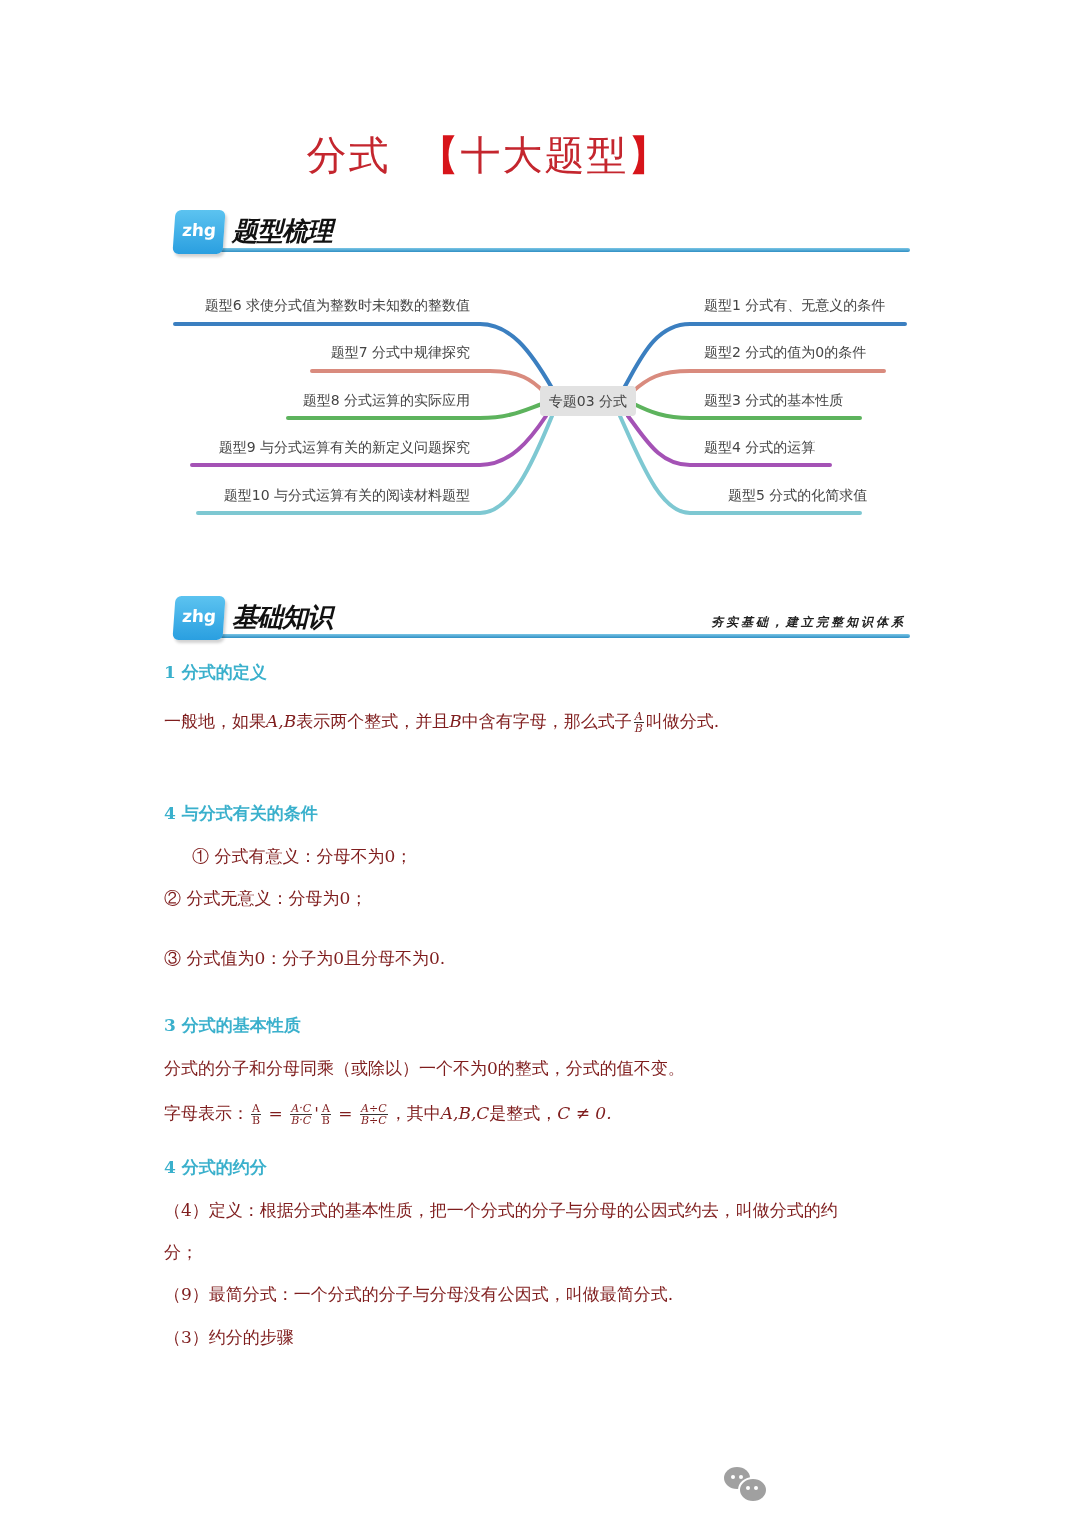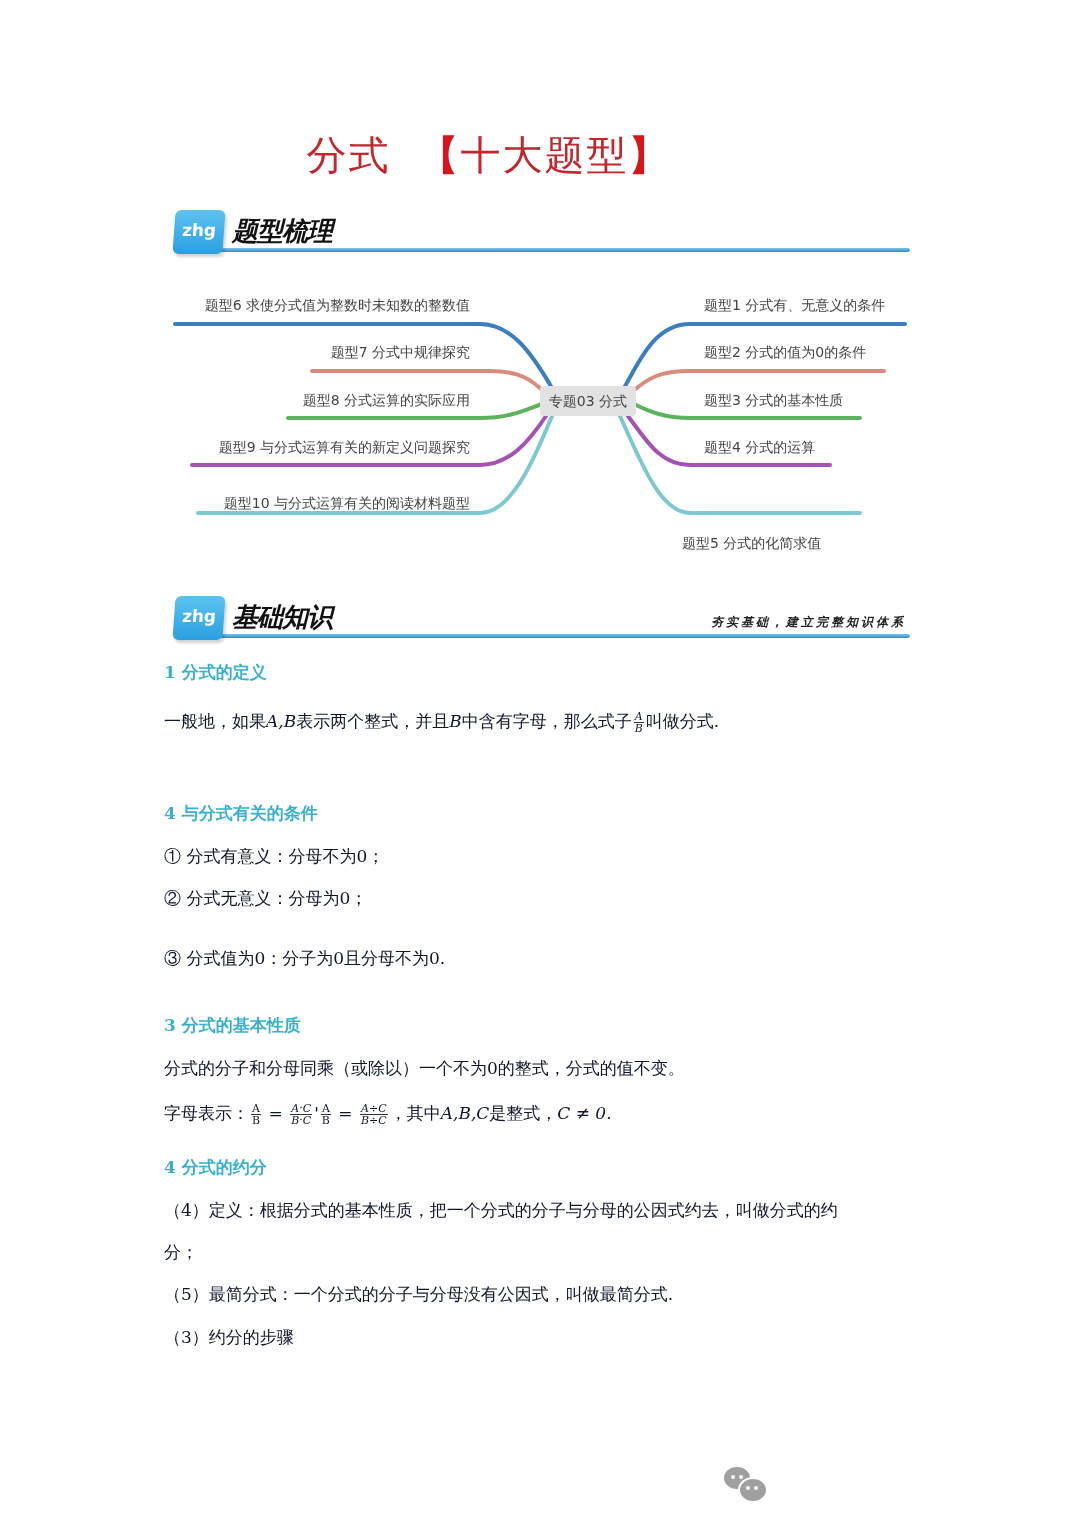--- a/index.html
+++ b/index.html
@@ -27,21 +27,21 @@
 
   .mindmap { position: absolute; left: 160px; top: 280px; width: 760px; height: 260px; }
   .mindmap svg { position: absolute; left: 0; top: 0; }
   .mm-label { position: absolute; font-family: "DejaVu Sans", sans-serif; font-size: 14px; color: #444; white-space: nowrap; }
   .mm-left { text-align: right; }
   .mm-center { position: absolute; left: 380px; top: 106px; width: 96px; height: 30px; background: #e2e2e2;
                border-radius: 4px; font-family: "DejaVu Sans", sans-serif; font-size: 14px; color: #444;
                text-align: center; line-height: 30px; }
 
   .h2 { position: absolute; left: 164px; font-family: "DejaVu Serif", serif; font-size: 17px; color: #3ab0cc; font-weight: bold; }
-  .p { position: absolute; left: 164px; font-family: "DejaVu Serif", serif; font-size: 17px; color: #0f172a; white-space: nowrap; }
+  .p { position: absolute; left: 164px; font-family: "DejaVu Serif", serif; font-size: 17px; color: #7f1d1d; white-space: nowrap; }
   .frac { display: inline-block; vertical-align: middle; text-align: center; font-size: 11px; line-height: 11px; margin: 0 2px; }
   .frac .num { display: block; border-bottom: 1px solid #333; padding: 0 1px; }
   .frac .den { display: block; padding: 0 1px; }
   .it { font-style: italic; }
 
   .footer { position: absolute; left: 724px; top: 1462px; height: 40px; display: flex; align-items: center;
             font-family: "DejaVu Sans", sans-serif; font-size: 26px; color: #9a9a9a; }
   .wechat-icon { width: 44px; height: 34px; position: relative; margin-right: 10px; }
   .wechat-icon .b1 { position: absolute; left: 0; top: 2px; width: 26px; height: 22px; background: #a0a0a0; border-radius: 50%; }
   .wechat-icon .b2 { position: absolute; left: 14px; top: 12px; width: 26px; height: 22px; background: #a0a0a0; border-radius: 50%; border: 2px solid #fff; }
@@ -76,60 +76,60 @@
       <path d="M468 136 C486 160 500 185 530 185 L670 185" stroke="#a452b5"></path>
       <path d="M460 136 C480 180 500 233 530 233 L700 233" stroke="#7ec8d2"></path>
     </g>
   </svg>
   <div class="mm-center">专题03 分式</div>
 
   <div class="mm-label mm-left" style="right:450px; top:17px;">题型6 求使分式值为整数时未知数的整数值</div>
   <div class="mm-label mm-left" style="right:450px; top:64px;">题型7  分式中规律探究</div>
   <div class="mm-label mm-left" style="right:450px; top:112px;">题型8 分式运算的实际应用</div>
   <div class="mm-label mm-left" style="right:450px; top:159px;">题型9 与分式运算有关的新定义问题探究</div>
-  <div class="mm-label mm-left" style="right:450px; top:207px;margin-top:8px;">题型10 与分式运算有关的阅读材料题型</div>
+  <div class="mm-label mm-left" style="right:450px; top:207px;">题型10 与分式运算有关的阅读材料题型</div>
 
   <div class="mm-label" style="left:544px; top:17px;">题型1 分式有、无意义的条件</div>
   <div class="mm-label" style="left:544px; top:64px;">题型2 分式的值为0的条件</div>
   <div class="mm-label" style="left:544px; top:112px;">题型3 分式的基本性质</div>
   <div class="mm-label" style="left:544px; top:159px;">题型4 分式的运算</div>
-  <div class="mm-label" style="left:522px; top:207px;margin-top:48px;">题型5 分式的化简求值</div>
+  <div class="mm-label" style="left:568px; top:207px;">题型5 分式的化简求值</div>
 </div>
 
 <div class="sec-header" style="top:592px;">
   <div class="sec-line"></div>
   <div class="zhg-badge">zhg</div>
   <div class="sec-title">基础知识</div>
   <div class="sec-slogan">夯实基础，建立完整知识体系</div>
 </div>
 
 <div class="h2" style="top:661px;">1  分式的定义</div>
 <div class="p" style="top:710px;">
   <span>一般地，如果</span><span class="it">A,B</span><span>表示两个整式，并且</span><span class="it">B</span><span>中含有字母，那么式子</span><span class="frac it"><span class="num">A</span><span class="den">B</span></span><span>叫做分式.</span>
 </div>
 
 <div class="h2" style="top:802px;">4  与分式有关的条件</div>
-<div class="p" style="top:845px;">①  分式有意义：分母不为0；</div>
+<div class="p" style="top:845px;margin-left:28px;">①  分式有意义：分母不为0；</div>
 <div class="p" style="top:887px;">②  分式无意义：分母为0；</div>
 <div class="p" style="top:929px;margin-top:18px;">③  分式值为0：分子为0且分母不为0.</div>
 
 <div class="h2" style="top:1014px;">3  分式的基本性质</div>
 <div class="p" style="top:1057px;">分式的分子和分母同乘（或除以）一个不为0的整式，分式的值不变。</div>
 <div class="p" style="top:1102px;">
   <span>字母表示：</span><span class="frac"><span class="num">A</span><span class="den">B</span></span>
   <span>=</span>
   <span class="frac it"><span class="num">A·C</span><span class="den">B·C</span></span><span>'</span><span class="frac"><span class="num">A</span><span class="den">B</span></span>
   <span>=</span>
   <span class="frac it"><span class="num">A÷C</span><span class="den">B÷C</span></span><span>，其中</span><span class="it">A,B,C</span><span>是整式，</span><span class="it">C ≠ 0.</span>
 </div>
 
 <div class="h2" style="top:1156px;">4  分式的约分</div>
 <div class="p" style="top:1199px;">（4）定义：根据分式的基本性质，把一个分式的分子与分母的公因式约去，叫做分式的约</div>
 <div class="p" style="top:1241px;">分；</div>
-<div class="p" style="top:1283px;">（5）最简分式：一个分式的分子与分母没有公因式，叫做最简分式.</div>
+<div class="p" style="top:1283px;">（9）最简分式：一个分式的分子与分母没有公因式，叫做最简分式.</div>
 <div class="p" style="top:1326px;">（3）约分的步骤</div>
 
 <div class="footer">
   <div class="wechat-icon">
     <div class="b1"></div>
     <div class="b2"></div>
     <div class="e" style="left:7px; top:10px;"></div>
     <div class="e" style="left:15px; top:10px;"></div>
     <div class="e" style="left:22px; top:21px;"></div>
     <div class="e" style="left:30px; top:21px;"></div>

